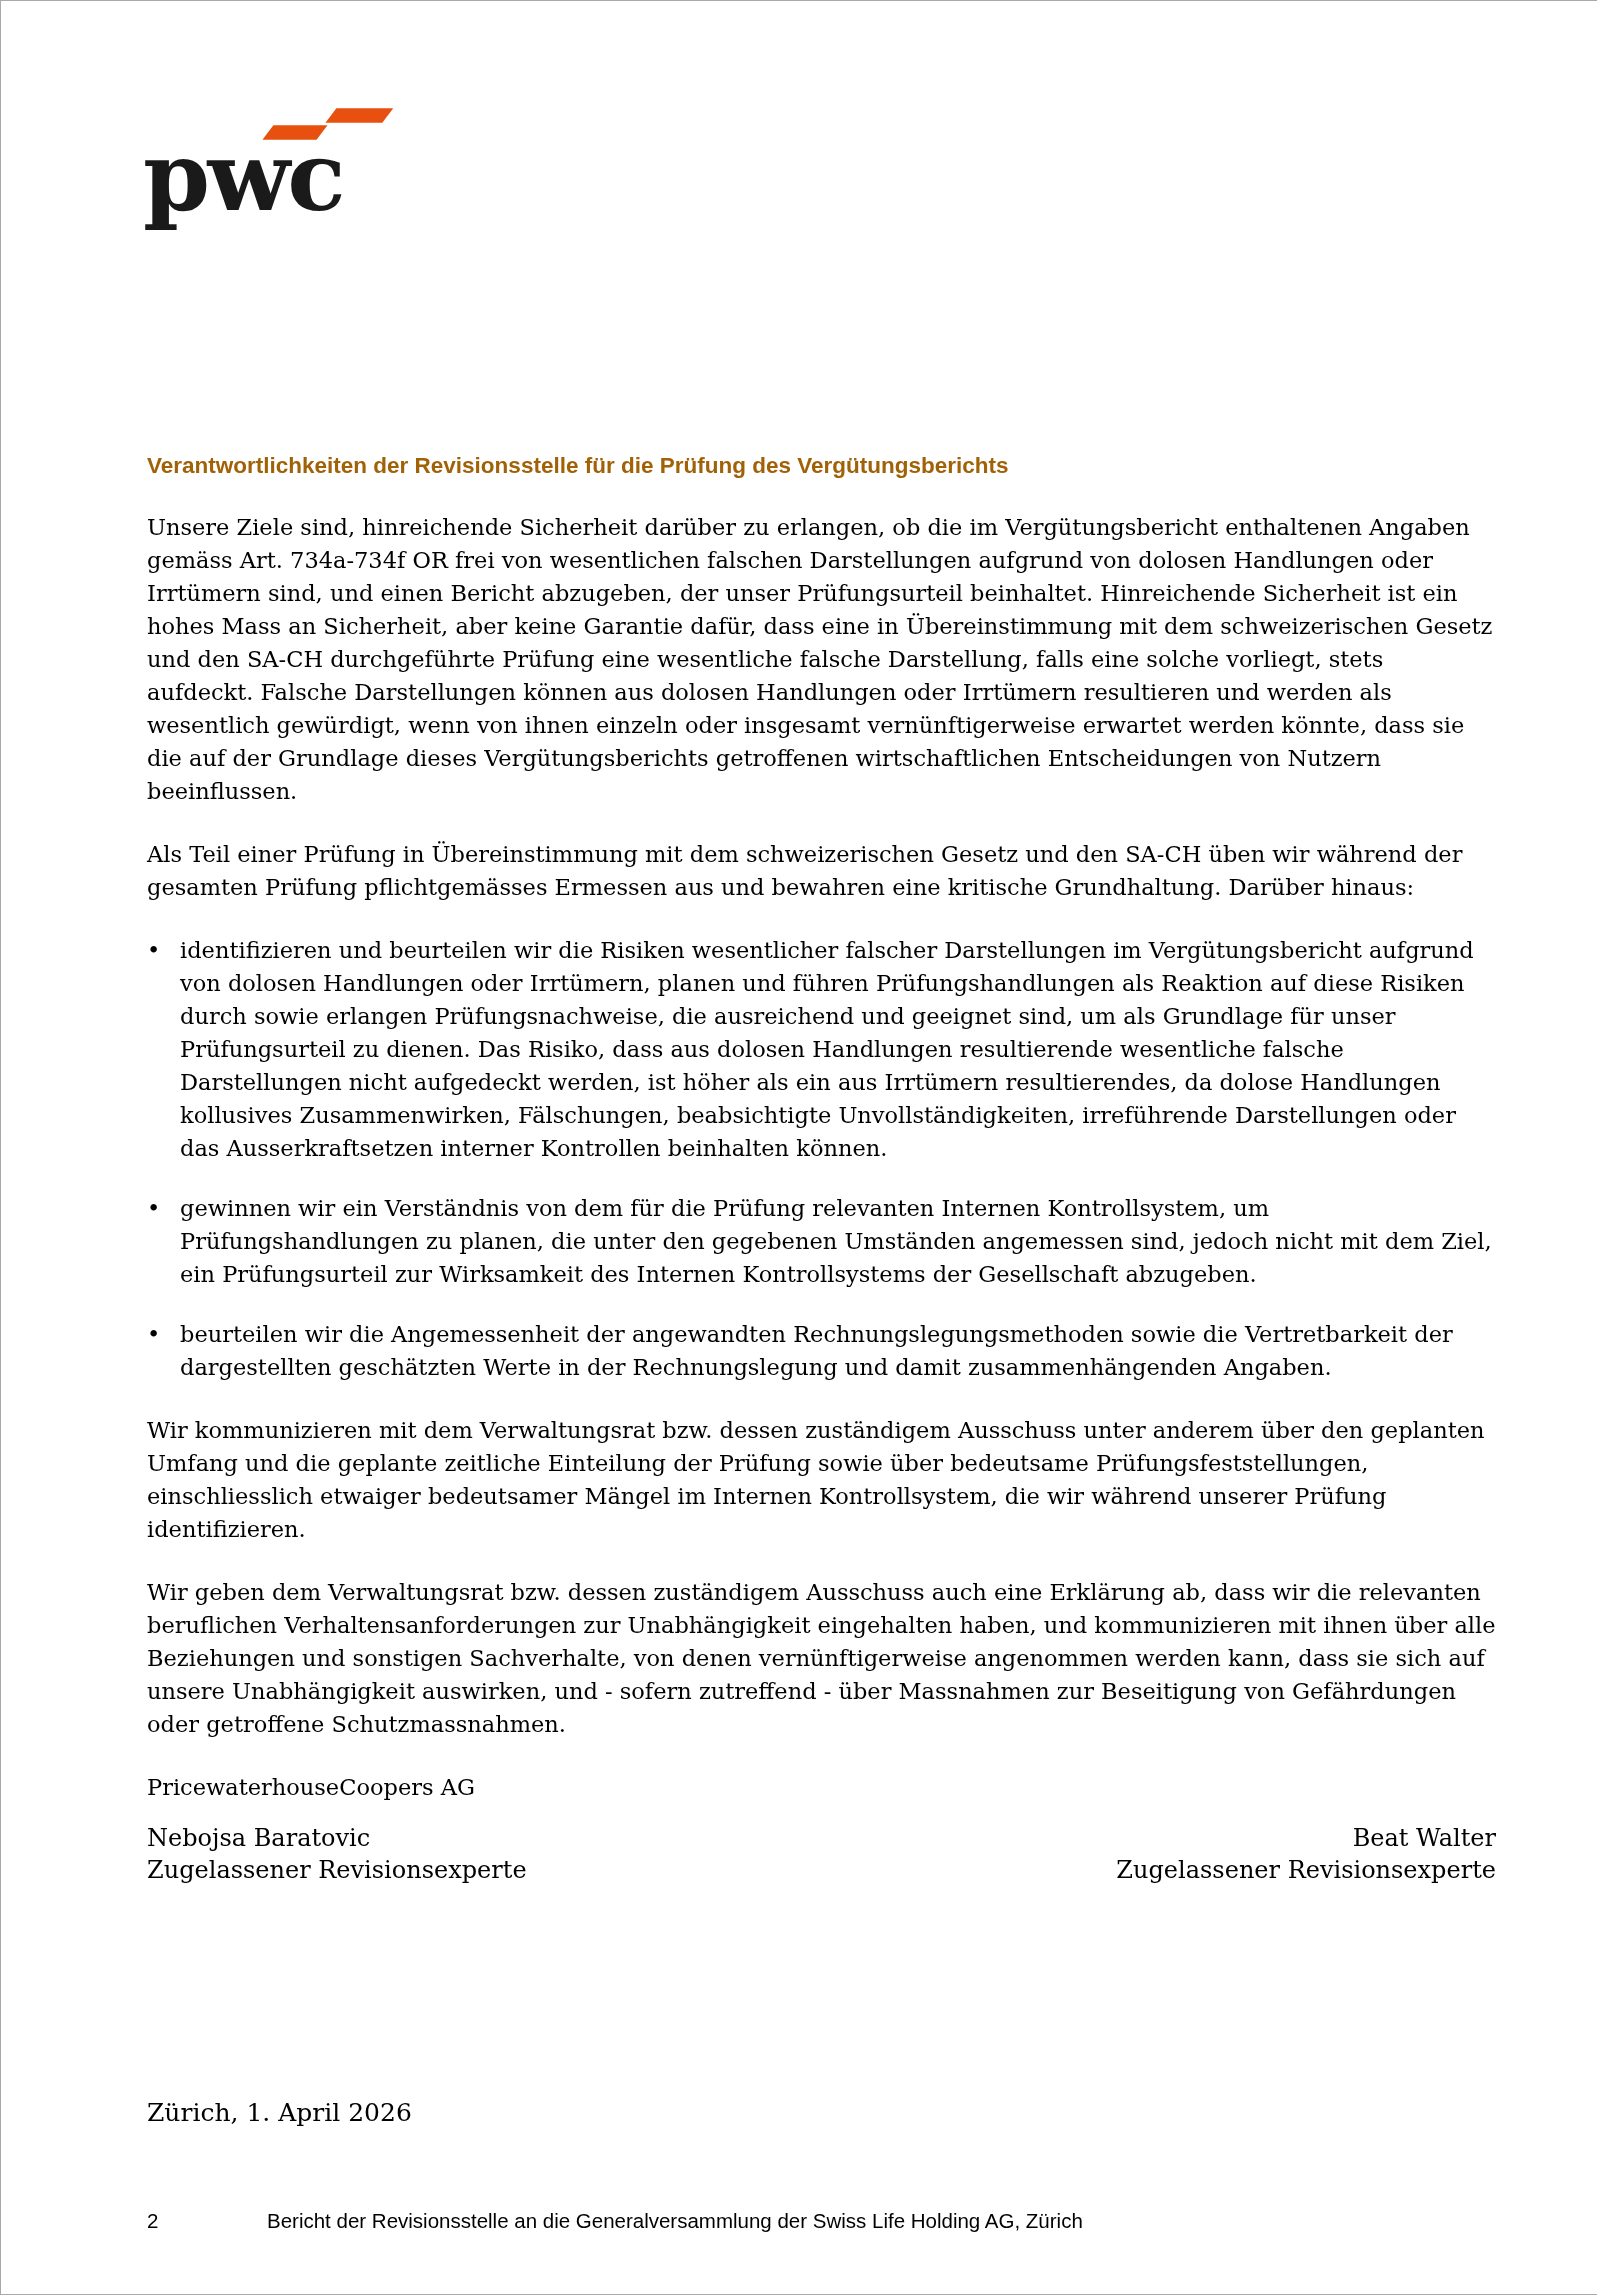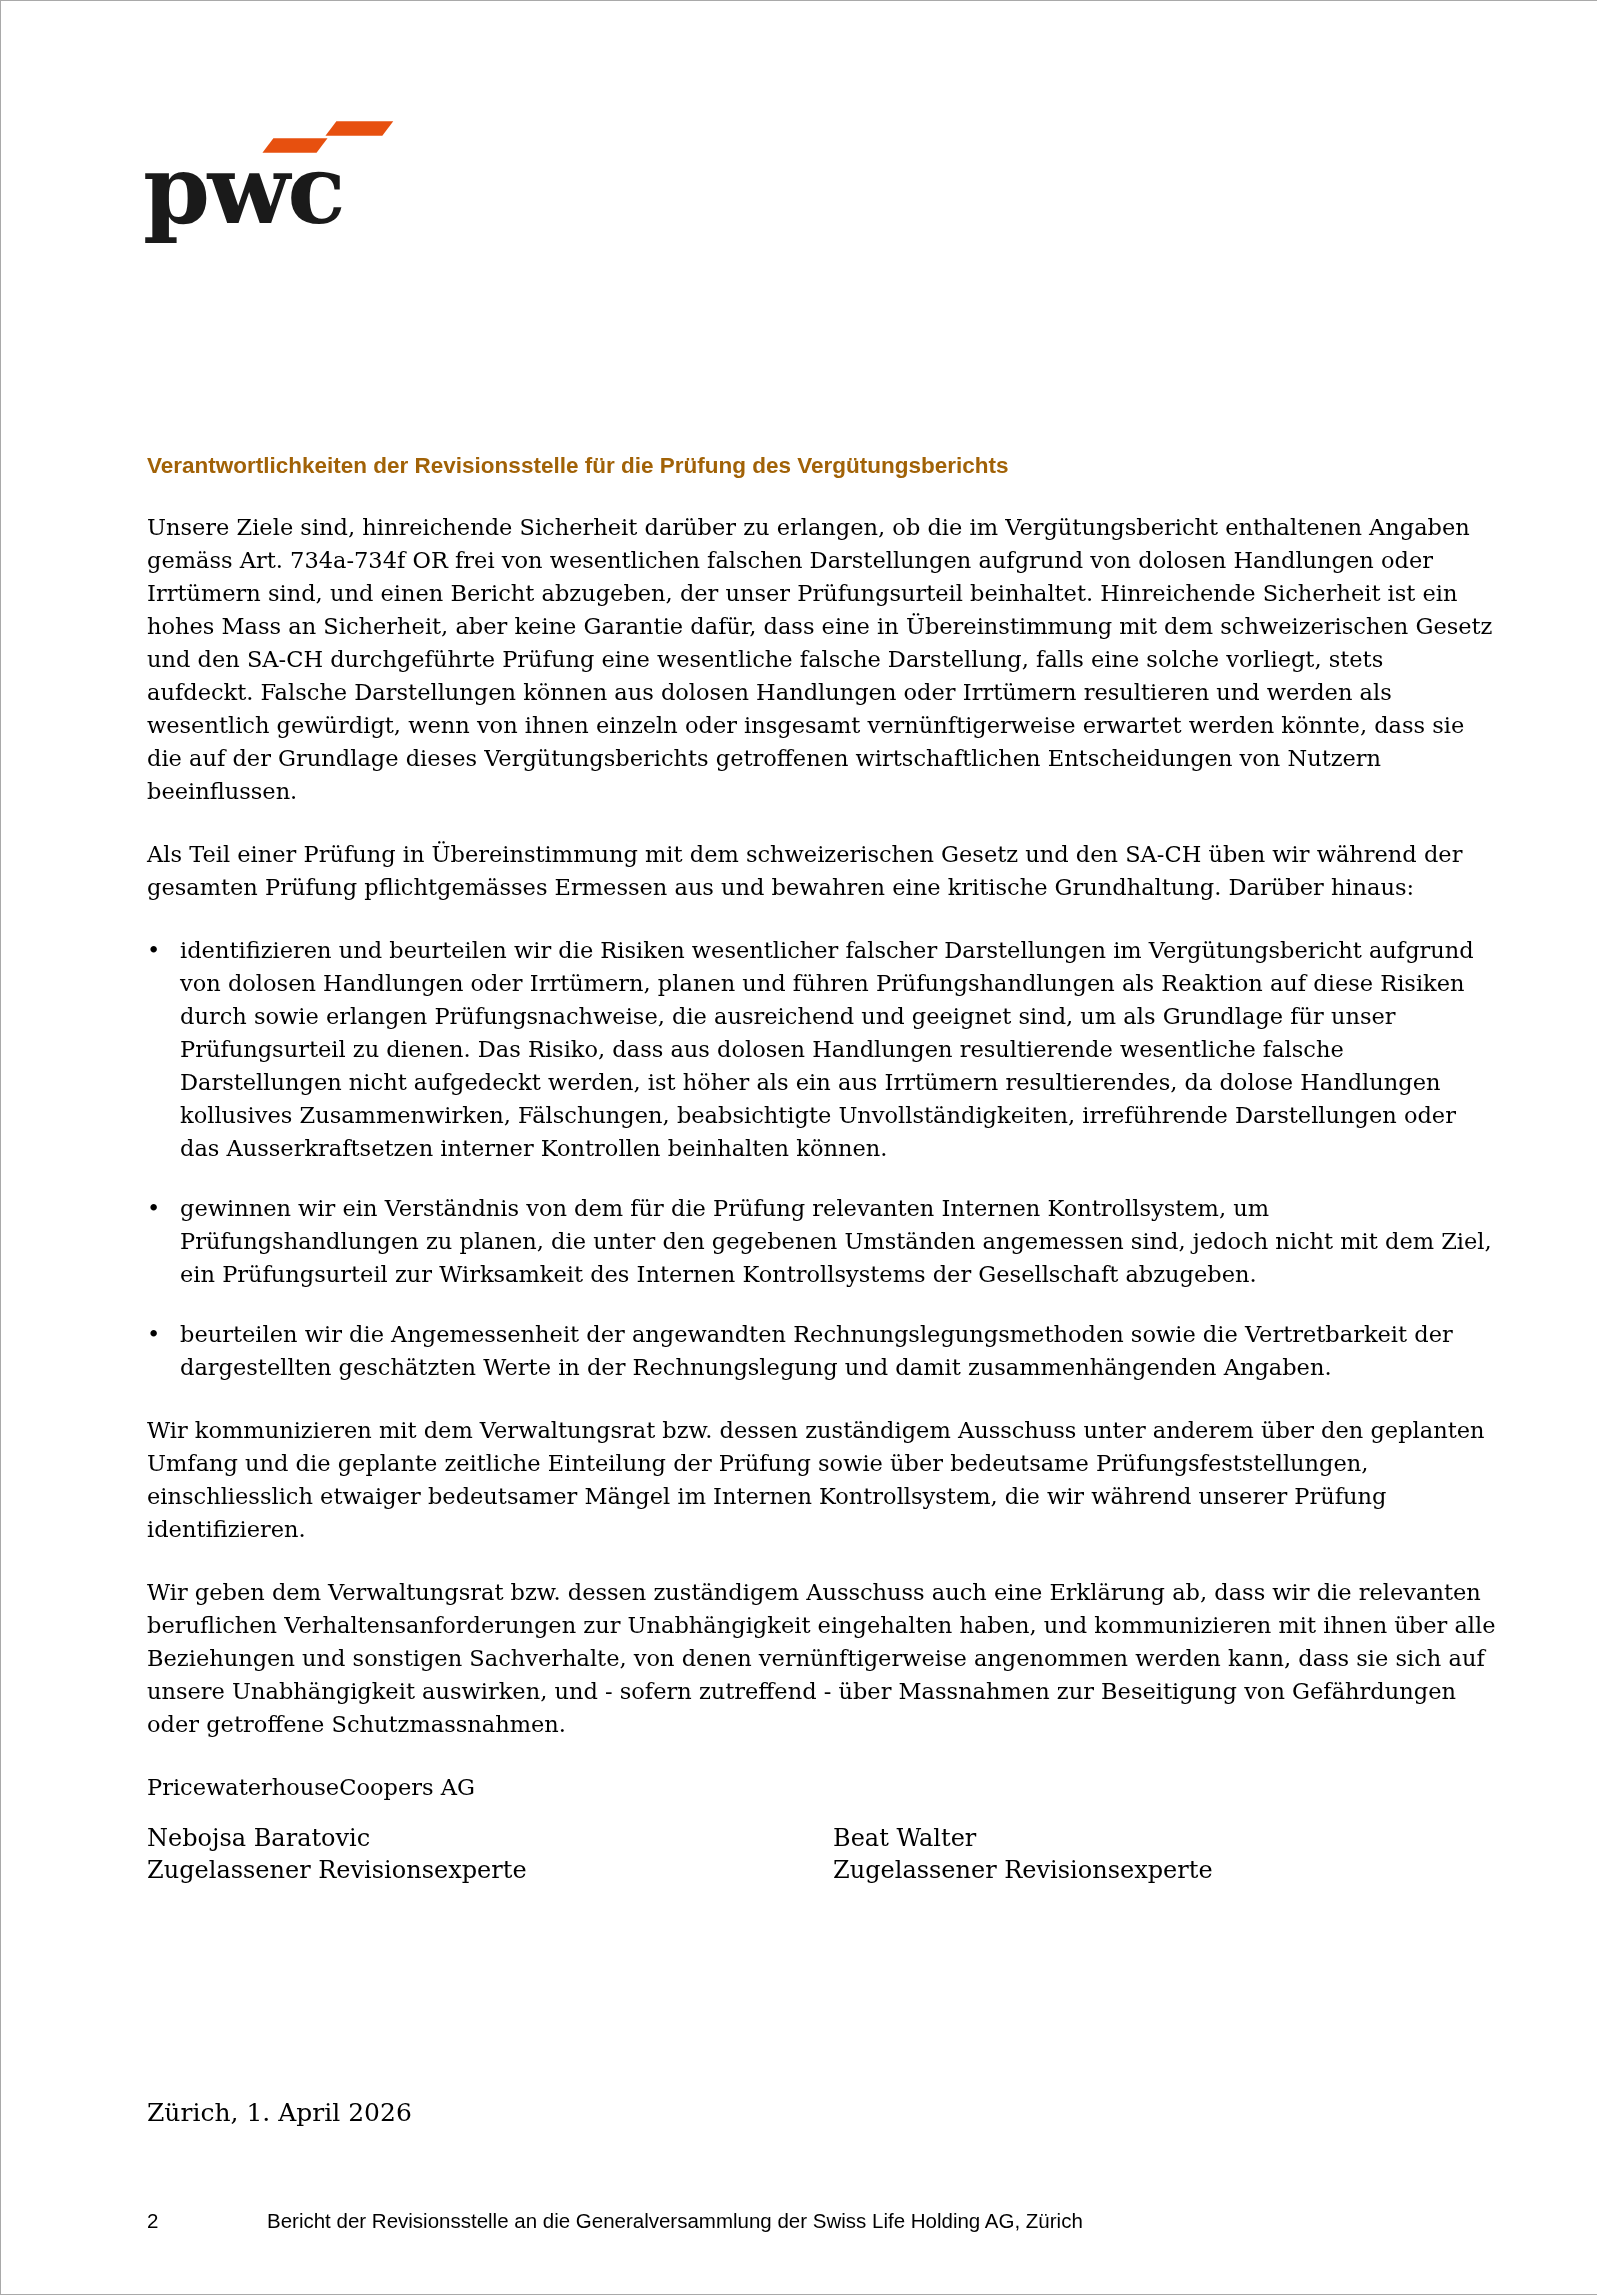--- a/index.html
+++ b/index.html
@@ -15,21 +15,21 @@
     background: #ffffff;
     border: 1.4px solid #a9a9a9;
     color: #000000;
     overflow: hidden;
   }
 
   
   .logo {
     position: absolute;
     left: 0;
-    top: 13px;
+    top: 0;
     width: 478px;
     height: 246px;
   }
   .logo-steps {
     position: absolute;
     left: 258px;
     top: 105px;
     width: 137px;
     height: 36px;
   }
@@ -95,21 +95,21 @@
     position: absolute;
     left: 146px;
     top: 1821px;
     width: 1349px;
     display: flex;
     font-family: "DejaVu Serif", serif;
     font-size: 24px;
     line-height: 32px;
   }
   .sig-col-left  { width: 686px; }
-  .sig-col-right { flex: 1 1 auto; }
+  .sig-col-right { flex: 1 1 auto; text-align: right; }
 
   .dateline {
     position: absolute;
     left: 146px;
     top: 2095px;
     font-family: "DejaVu Serif", serif;
     font-size: 25px;
     line-height: 33px;
   }
 

